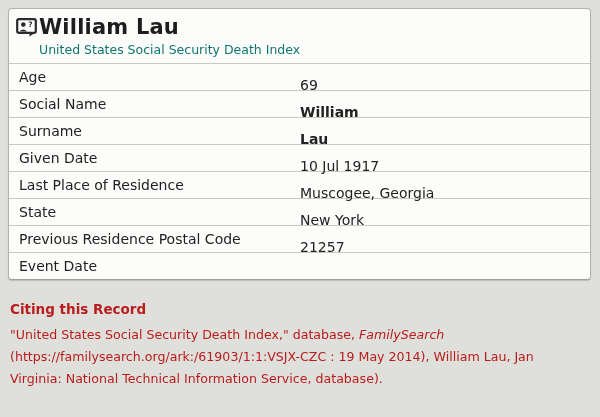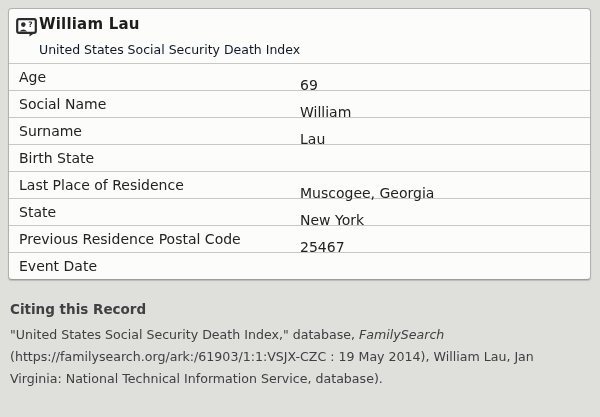--- a/index.html
+++ b/index.html
@@ -37,32 +37,32 @@
     position: absolute;
     left: 7px;
     top: 9px;
     width: 22px;
     height: 19px;
   }
   .hdr-title {
     position: absolute;
     left: 30px;
     top: 6px;
-    font-size: 15px;
+    font-size: 21px;
     font-weight: bold;
     color: #1d1d1d;
     letter-spacing: 0.2px;
     white-space: nowrap;
   }
   .hdr-subtitle {
     position: absolute;
     left: 30px;
     top: 33px;
     font-size: 12.5px;
-    color: #0f172a;
+    color: #0f766e;
     white-space: nowrap;
   }
   .rows {}
   .row {
     display: flex;
     align-items: center;
     height: 26px;
     border-top: 1px solid #c8c9c3;
     font-size: 14px;
     color: #222;
@@ -73,28 +73,28 @@
     flex: 0 0 auto;
     white-space: nowrap;
     overflow: hidden;
   }
   .row-value {
     flex: 1 1 auto;
     white-space: nowrap;
     overflow: hidden;
     margin-top: 15px;
   }
-  .row-value.bold { font-weight: normal; }
+  .row-value.bold { font-weight: bold; }
   
   .citation {
     position: absolute;
     left: 10px;
     top: 301px;
     width: 582px;
-    color: #404040;
+    color: #b91c1c;
   }
   .citation-heading {
     font-size: 13.5px;
     font-weight: bold;
     margin-bottom: 7px;
     white-space: nowrap;
   }
   .citation-line {
     font-size: 12.6px;
     line-height: 22px;
@@ -130,33 +130,34 @@
         </div>
         <div class="row">
           <div class="row-label">Social Name</div>
           <div class="row-value bold">William</div>
         </div>
         <div class="row">
           <div class="row-label">Surname</div>
           <div class="row-value bold">Lau</div>
         </div>
         <div class="row">
-          <div class="row-label">Birth State</div>
+          <div class="row-label">Given Date</div>
+          <div class="row-value">10 Jul 1917</div>
         </div>
         <div class="row">
           <div class="row-label">Last Place of Residence</div>
           <div class="row-value">Muscogee, Georgia</div>
         </div>
         <div class="row">
           <div class="row-label">State</div>
           <div class="row-value">New York</div>
         </div>
         <div class="row">
           <div class="row-label">Previous Residence Postal Code</div>
-          <div class="row-value">25467</div>
+          <div class="row-value">21257</div>
         </div>
         <div class="row">
           <div class="row-label">Event Date</div>
         </div>
       </div>
 
   </div>
 
   <div class="citation">
     <div class="citation-heading">Citing this Record</div>

